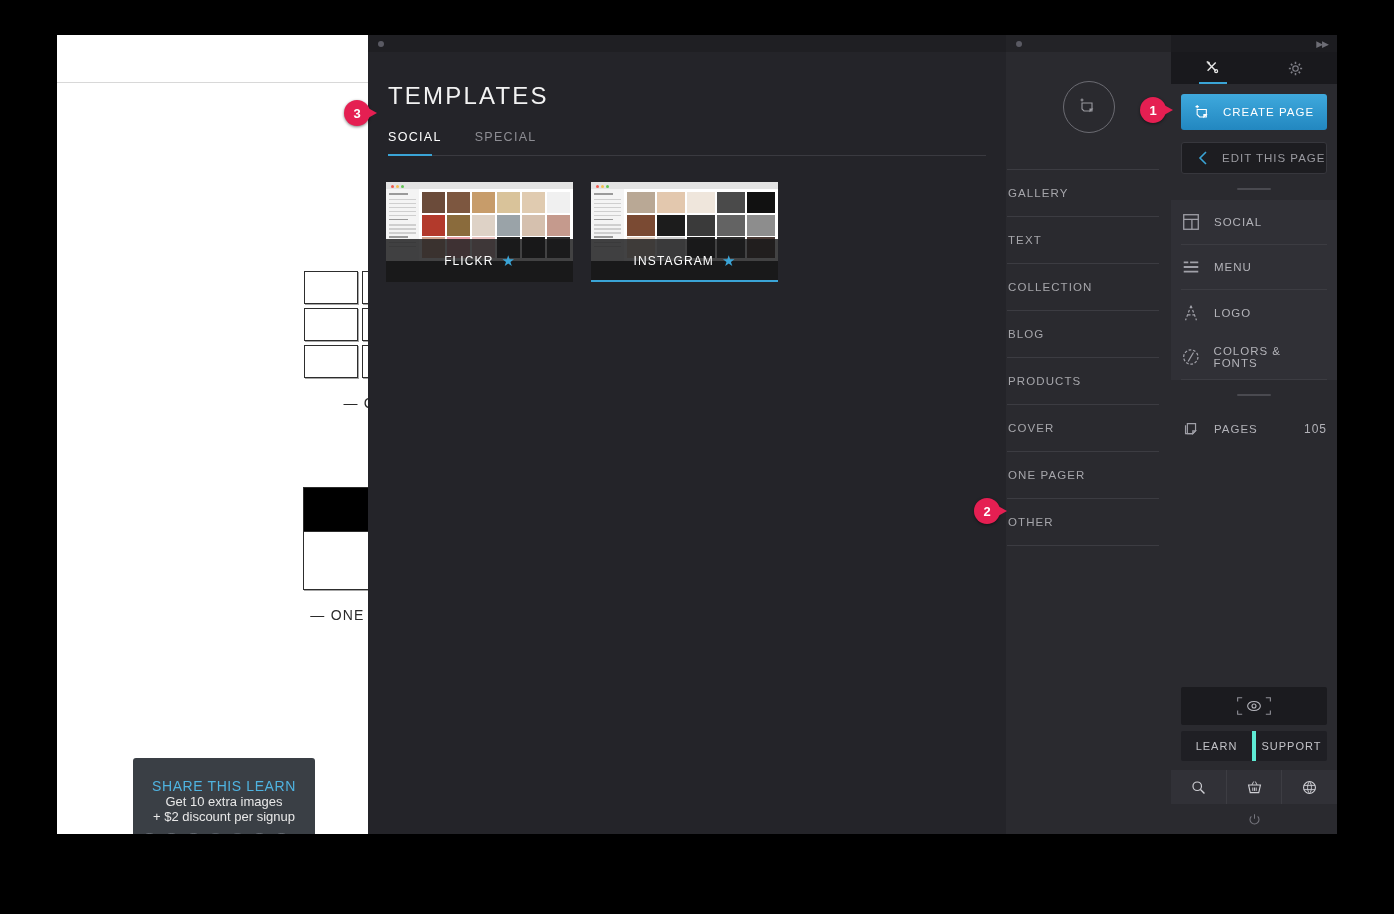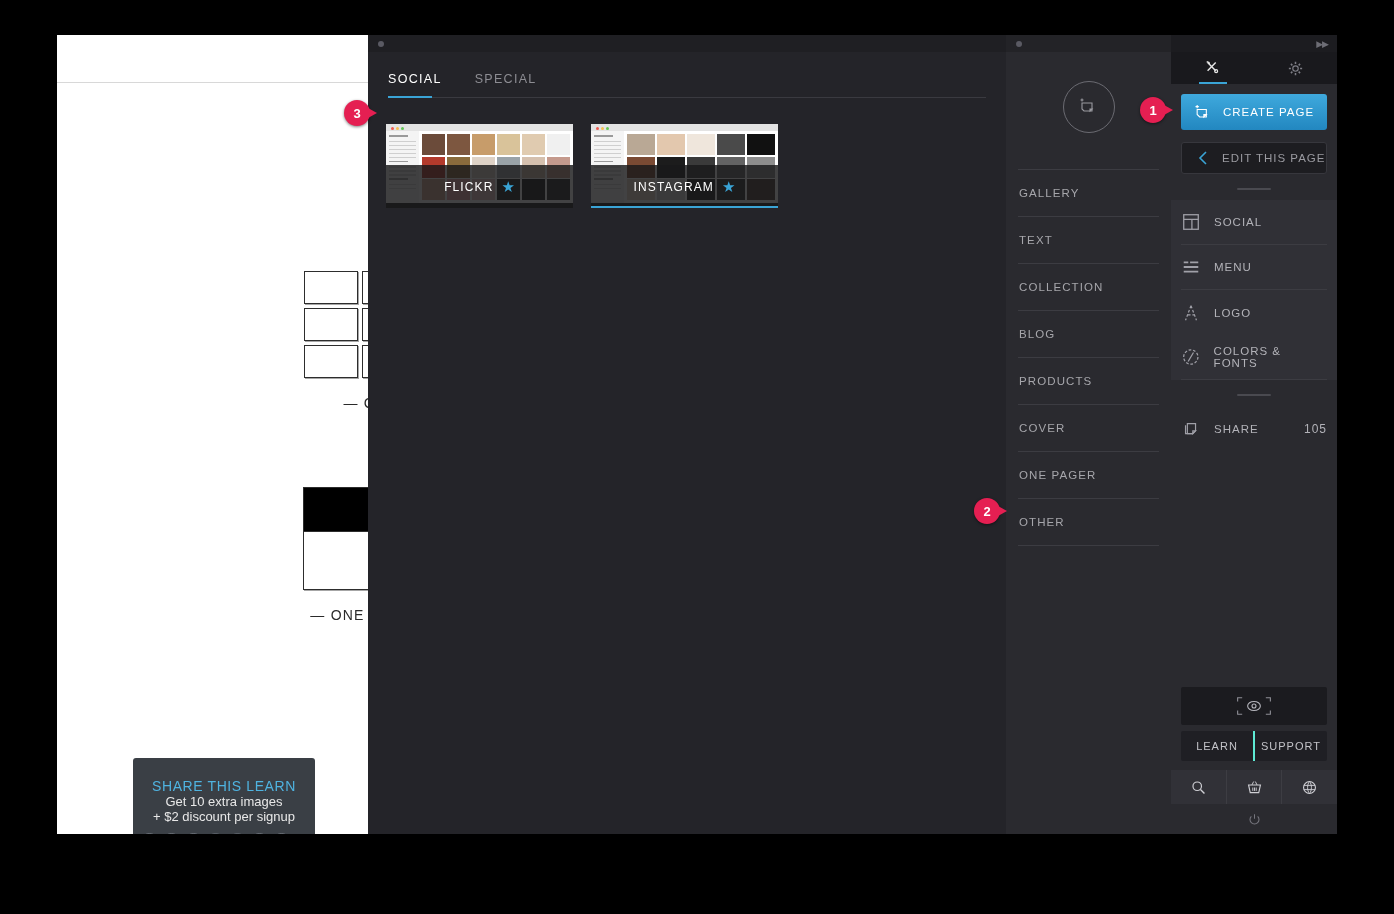--- a/index.html
+++ b/index.html
@@ -99,21 +99,21 @@
   .tpl-tab.active { color: #ffffff; }
   .tpl-rule {
     position: relative; margin: 0 20px 0 20px; height: 1px; background: #3a3a40;
   }
   .tpl-rule .ind {
     position: absolute; left: 0; top: -1px; width: 44px; height: 2px; background: #3aa4d6;
   }
 
   .tpl-grid { display: flex; gap: 18px; margin: 26px 0 0 18px; }
   .tpl-card {
-    width: 187px; height: 84px; position: relative;
+    width: 187px; height: 100px; position: relative;
     background: #4c1d95; overflow: hidden; cursor: pointer;
   }
   .tcard-bar { height: 7px; background: #e3e3e3; position: relative; }
   .tcard-bar i {
     position: absolute; top: 2.5px; width: 3px; height: 3px; border-radius: 50%;
   }
   .tcard-body { display: flex; height: 72px; background: #fff; }
   .tcard-side { width: 33px; background: #f4f4f4; padding: 4px 3px; }
   .tcard-side span {
     display: block; height: 1.5px; background: #cfcfcf; margin-bottom: 2.5px;
@@ -136,21 +136,21 @@
   .cat-panel {
     position: absolute; left: 1006px; top: 35px;
     width: 165px; height: 799px; background: #2a2a2f;
   }
   .cat-titlebar { height: 17px; background: #232327; position: relative; }
   .cat-circle {
     width: 52px; height: 52px; border-radius: 50%;
     border: 1px solid #6b6b72; margin: 29px auto 0;
     display: flex; align-items: center; justify-content: center;
   }
-  .cat-list { margin: 36px 12px 0 12px; }
+  .cat-list { margin: 36px 12px 0 1px; }
   .cat-item {
     border-top: 1px solid #3c3c42;
     font-size: 11.5px; letter-spacing: 1.1px; color: #a6a6ab;
     padding: 17px 0 17px 1px; cursor: pointer;
   }
   .cat-item.last { border-bottom: 1px solid #3c3c42; }
 
   
   .side {
     position: absolute; left: 1171px; top: 35px;
@@ -197,21 +197,21 @@
     display: flex; align-items: center; justify-content: center; cursor: pointer;
   }
   .ls-row {
     margin: 6px 10px 0; height: 30px; background: #1f1f24; border-radius: 2px;
     display: flex; cursor: pointer;
   }
   .ls-row div {
     flex: 1; display: flex; align-items: center; justify-content: center;
     color: #c3c3c8; font-size: 11px; letter-spacing: 1px;
   }
-  .ls-row div:first-child { border-right: 2px solid #5eead4; }
+  .ls-row div:first-child { border-right: 4px solid #5eead4; }
   .icon-row {
     margin-top: 9px; height: 34px; background: #313137; display: flex;
   }
   .icon-row div {
     flex: 1; display: flex; align-items: center; justify-content: center;
     color: #cfcfd4; cursor: pointer;
   }
   .icon-row div + div { border-left: 1px solid #3d3d43; }
   .power-row {
     height: 30px; display: flex; align-items: center; justify-content: center;
@@ -281,20 +281,21 @@
         <div class="sic">in</div>
       </div>
     </div>
 
   </div>
 
   <div class="tpl-panel">
     <div class="tpl-titlebar">
       <span class="tb-dot"></span>
     </div>
+    <h1 class="tpl-h1">TEMPLATES</h1>
 
     <div class="tpl-tabs">
       <div class="tpl-tab active">SOCIAL</div>
       <div class="tpl-tab">SPECIAL</div>
     </div>
     <div class="tpl-rule">
       <span class="ind"></span>
     </div>
 
     <div class="tpl-grid">
@@ -497,21 +498,21 @@
 
     <div class="grip"></div>
 
     <div style="padding:0 10px">
       <div class="side-row nob">
         <svg width="20" height="20" viewBox="0 0 22 22">
           <path d="M7 5h9v8l-3 3H7z" fill="none" stroke="#a0a0a8" stroke-width="1.3"></path>
           <path d="M16 13l-3 3v-3z" fill="none" stroke="#a0a0a8" stroke-width="1.3"></path>
           <path d="M5 7v9h8" fill="none" stroke="#a0a0a8" stroke-width="1.3"></path>
         </svg>
-        <span>SHARE</span>
+        <span>PAGES</span>
         <span class="cnt">105</span>
       </div>
     </div>
 
     <div style="position:absolute;left:0;bottom:0;width:100%">
       <div class="preview-box">
         <svg width="40" height="22" viewBox="0 0 44 24">
           <path d="M4 7V3h5M40 7V3h-5M4 17v4h5M40 17v4h-5" fill="none" stroke="#8f8f97" stroke-width="1.2"></path>
           <ellipse cx="22" cy="12" rx="7" ry="5" fill="none" stroke="#b5b5bc" stroke-width="1.2"></ellipse>
           <circle cx="22" cy="12" r="2.2" fill="none" stroke="#b5b5bc" stroke-width="1.2"></circle>

